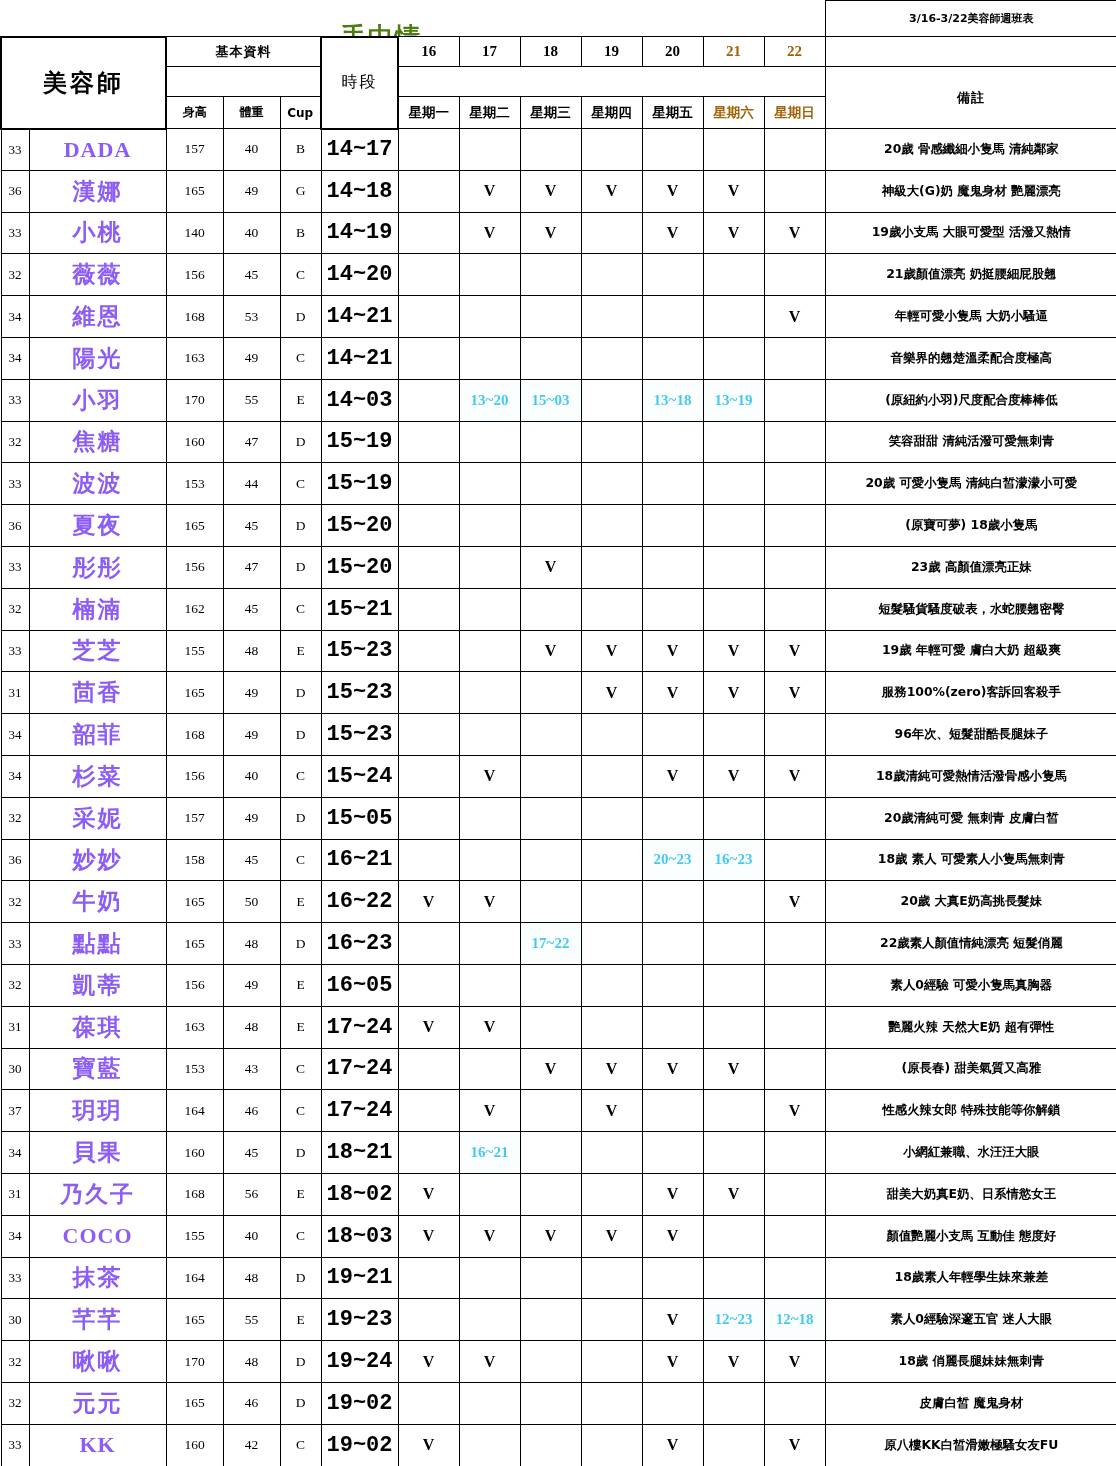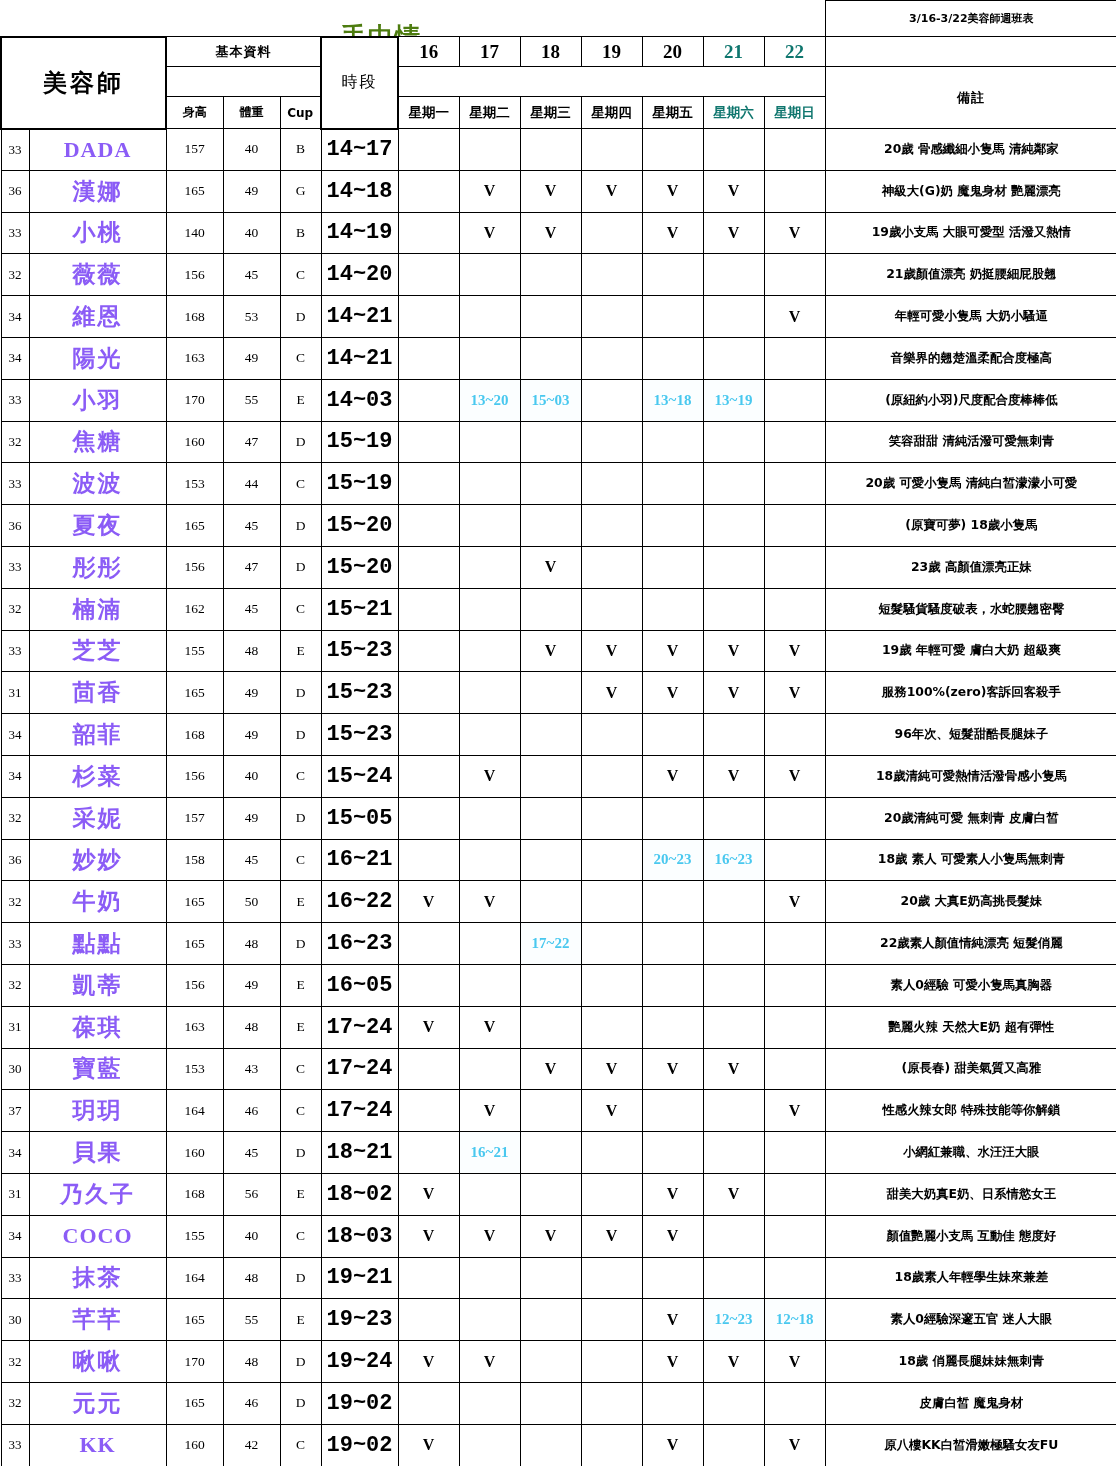--- a/index.html
+++ b/index.html
@@ -89,30 +89,30 @@
     background: #a6c58a;
     font-family: "DejaVu Sans", sans-serif;
     font-weight: normal;
     font-size: 16px;
     letter-spacing: 2px;
     border-width: 2px !important;
   }
   .h-date {
     font-family: "Liberation Serif", serif;
     font-weight: bold;
-    font-size: 19px;
+    font-size: 15px;
     height: 30px;
   }
   .h-day {
     font-family: "DejaVu Sans", sans-serif;
     font-weight: bold;
     font-size: 13.5px;
     height: 32px;
   }
-  .weekend { color: #0f766e; }
+  .weekend { color: #a16207; }
   .h-note-top {
     background: #fff;
     border-left: 1.6px solid #000 !important;
   }
   .h-note {
     background: #d9d9d9;
     font-family: "DejaVu Sans", sans-serif;
     font-weight: bold;
     font-size: 13px;
     letter-spacing: 1px;

